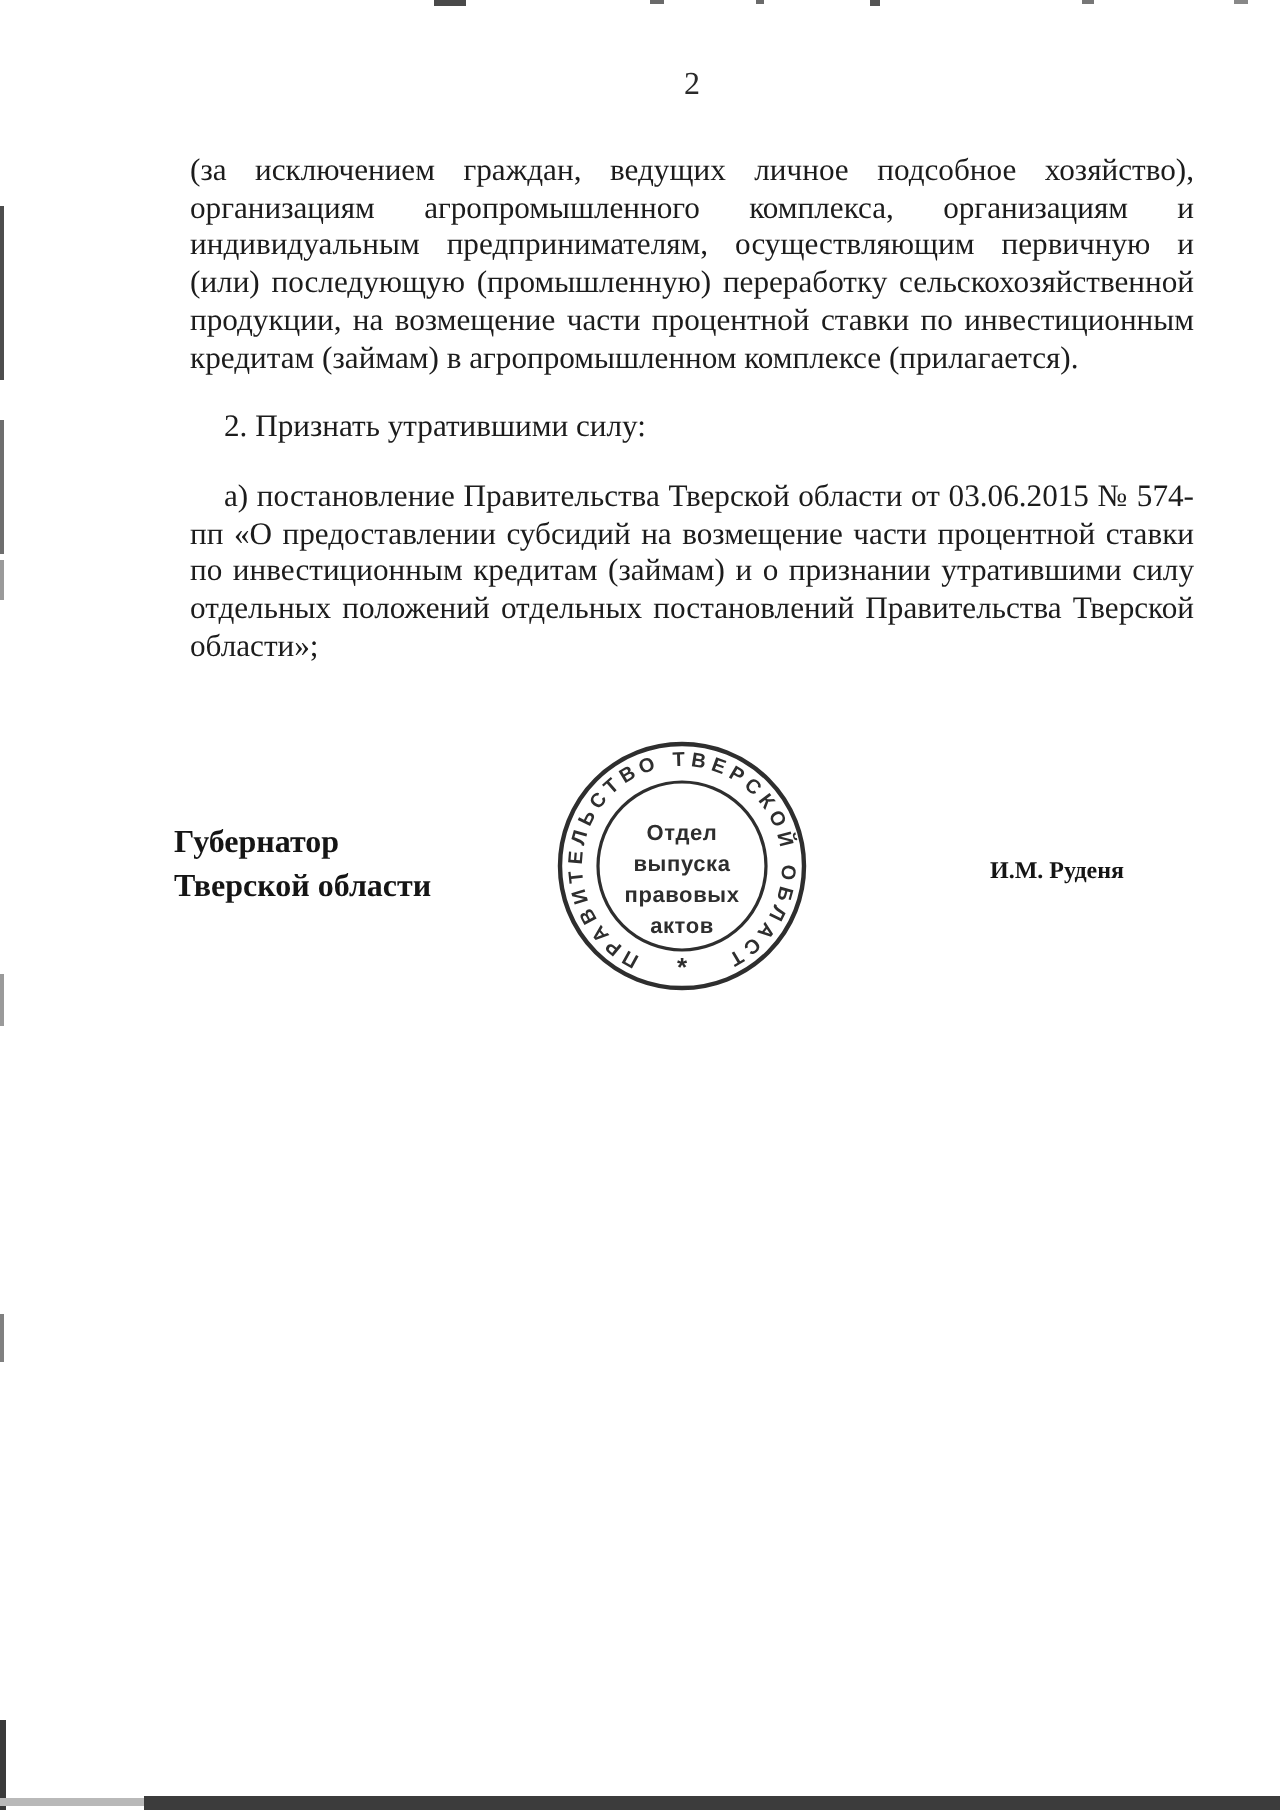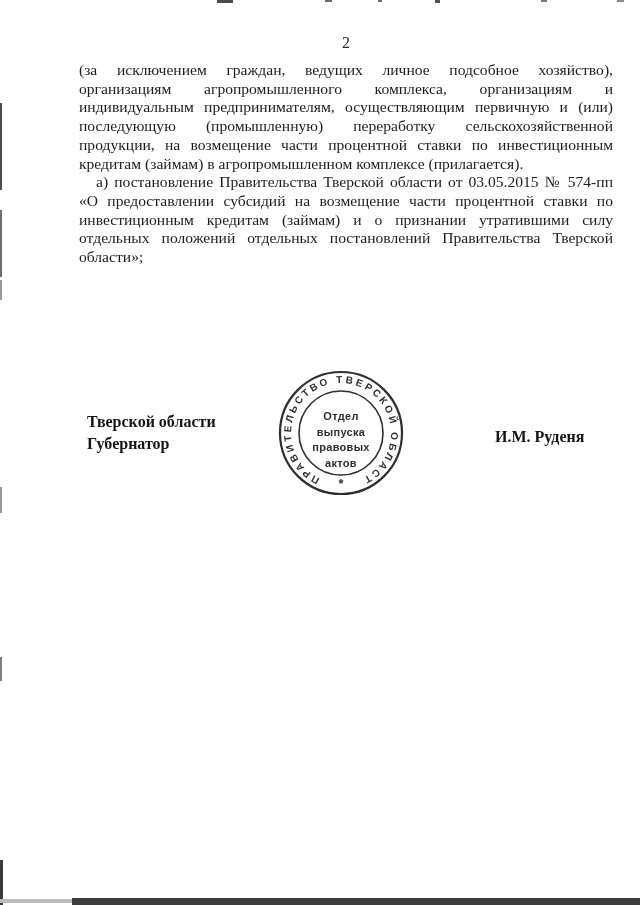--- a/index.html
+++ b/index.html
@@ -13,30 +13,30 @@
   }
   .pagenum{
     position:absolute;left:79px;top:34px;width:534px;
     text-align:center;font-size:16px;color:#2a2a2a;
   }
   .body-text{
     position:absolute;left:79px;top:61px;width:534px;
     font-size:15.6px;line-height:18.7px;
   }
   .body-text p{
-    margin:0;text-align:justify;
+    margin:16px;text-align:justify;
   }
   .body-text p.indent{text-indent:17px;}
   .sig-title{
     position:absolute;left:87px;top:411px;
     font-weight:bold;font-size:16px;line-height:21.5px;color:#151515;
   }
   .sig-name{
     position:absolute;left:495px;top:428px;
-    font-weight:bold;font-size:16px;color:#151515;
+    font-weight:bold;font-size:12px;color:#151515;
   }
   .stamp{
     position:absolute;left:277px;top:369px;width:128px;height:128px;
   }
   .stamp svg{display:block;}
   .stamp .ring-text{
     font-family:"Liberation Sans","DejaVu Sans",sans-serif;
     font-size:10px;font-weight:bold;fill:#2e2e2e;
   }
   .stamp .center-line{
@@ -69,26 +69,27 @@
   <div class="art" style="left:0;top:657px;width:2px;height:24px;background:#808080;"></div>
   <div class="art" style="left:0;top:860px;width:3px;height:45px;background:#3a3a3a;"></div>
 
   <div class="art" style="left:0;top:899px;width:72px;height:4px;background:#b9b9b9;"></div>
   <div class="art" style="left:72px;top:898px;width:568px;height:7px;background:#3c3c3c;"></div>
 
   <div class="pagenum">2</div>
 
   <div class="body-text">
     <p>(за исключением граждан, ведущих личное подсобное хозяйство), организациям агропромышленного комплекса, организациям и индивидуальным предпринимателям, осуществляющим первичную и (или) последующую (промышленную) переработку сельскохозяйственной продукции, на возмещение части процентной ставки по инвестиционным кредитам (займам) в агропромышленном комплексе (прилагается).</p>
-    <p class="indent">а) постановление Правительства Тверской области от 03.05.2015 № 574-пп «О предоставлении субсидий на возмещение части процентной ставки по инвестиционным кредитам (займам) и о признании утратившими силу отдельных положений отдельных постановлений Правительства Тверской области»;</p>
+    <p class="indent">2. Признать утратившими силу:</p>
+    <p class="indent">а) постановление Правительства Тверской области от 03.06.2015 № 574-пп «О предоставлении субсидий на возмещение части процентной ставки по инвестиционным кредитам (займам) и о признании утратившими силу отдельных положений отдельных постановлений Правительства Тверской области»;</p>
   </div>
 
   <div class="sig-title">
+    <div>Губернатор</div>
     <div>Тверской области</div>
-    <div>Губернатор</div>
   </div>
   <div class="sig-name">И.М. Руденя</div>
 
   <div class="stamp">
     <svg width="128" height="128" viewBox="0 0 128 128" xmlns="http://www.w3.org/2000/svg" xmlns:xlink="http://www.w3.org/1999/xlink">
       <circle cx="64" cy="64" r="61" fill="none" stroke="#2e2e2e" stroke-width="2.2"></circle>
       <circle cx="64" cy="64" r="42" fill="none" stroke="#2e2e2e" stroke-width="1.6"></circle>
       <path id="ringPath" d="M 42.9 109.3 A 50 50 0 1 1 85.1 109.3" fill="none"></path>
       <text class="ring-text">
         <textPath xlink:href="#ringPath" href="#ringPath" startOffset="0" textLength="278" lengthAdjust="spacing">ПРАВИТЕЛЬСТВО ТВЕРСКОЙ ОБЛАСТИ</textPath>

